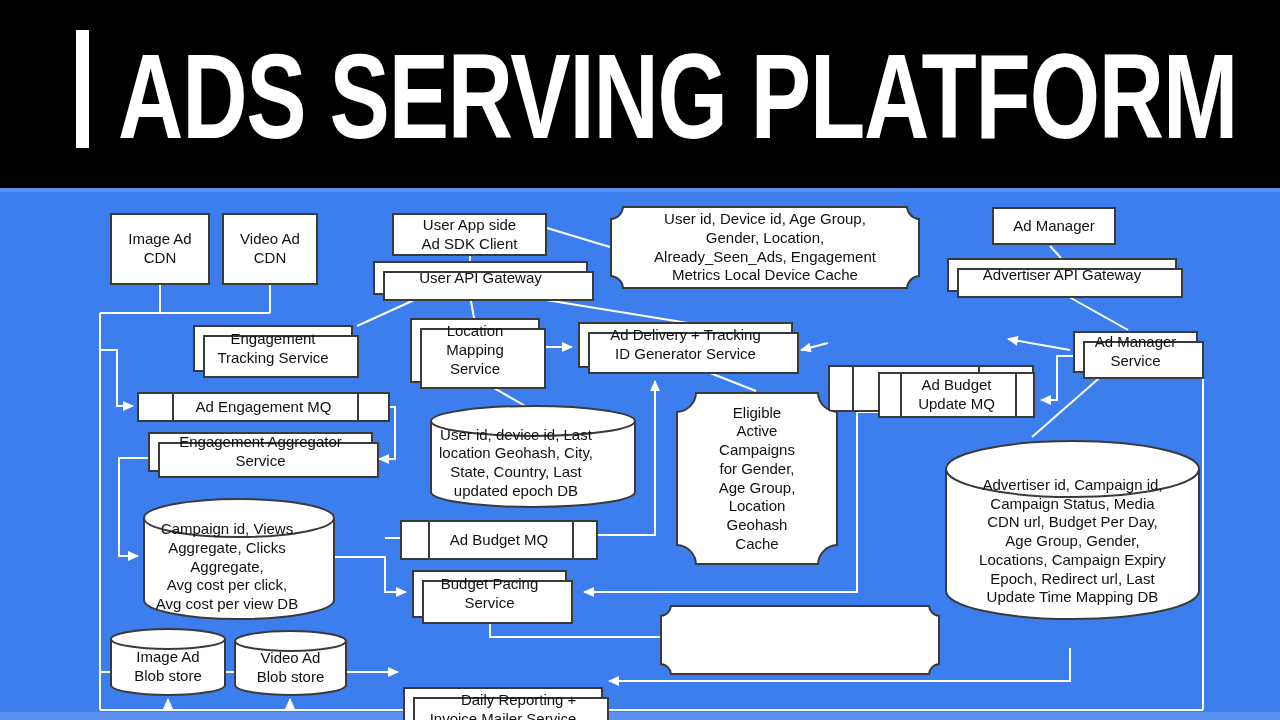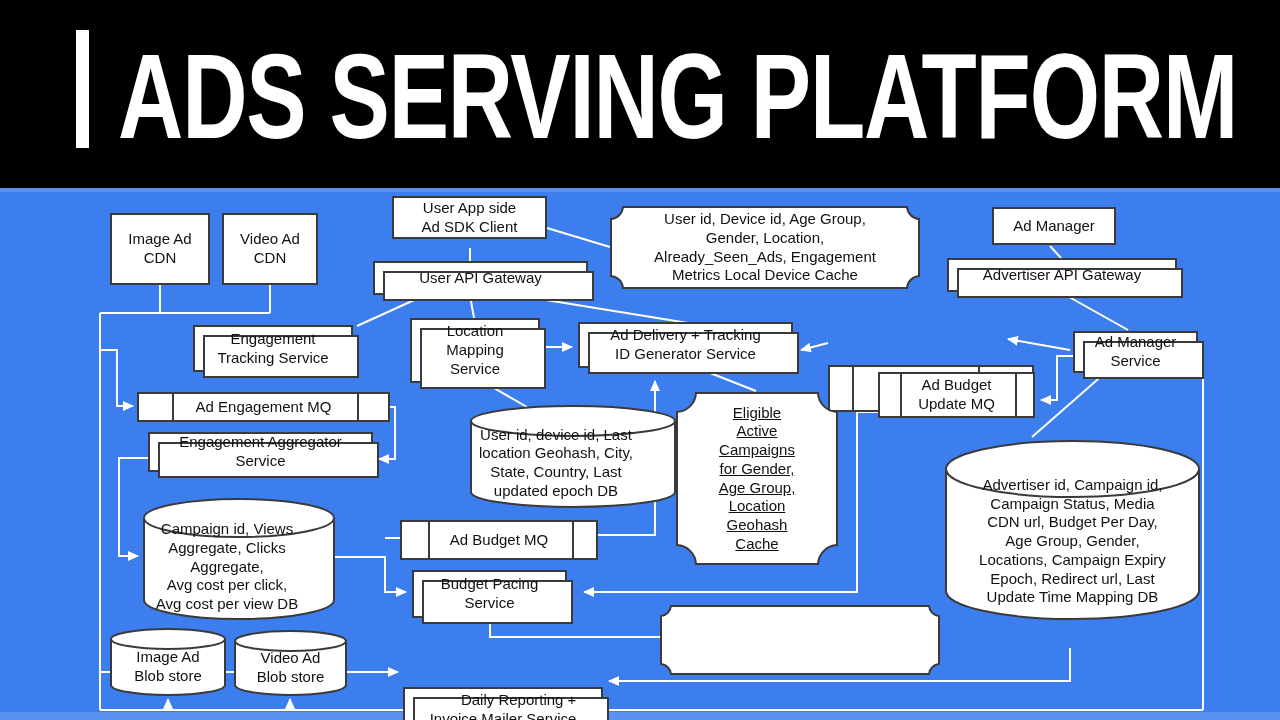--- a/index.html
+++ b/index.html
@@ -80,21 +80,21 @@
 
   <div id="nodes">
       <div class="node rect" style="left: 110px; top: 213px; width: 100px; height: 72px;">
         <div class="label">Image Ad
 CDN</div>
       </div>
       <div class="node rect" style="left: 222px; top: 213px; width: 96px; height: 72px;">
         <div class="label">Video Ad
 CDN</div>
       </div>
-      <div class="node rect" style="left: 392px; top: 196px; width: 155px; height: 43px;">
+      <div class="node rect" style="left: 392px; top: 213px; width: 155px; height: 43px;">
         <div class="label">User App side
 Ad SDK Client</div>
       </div>
       <div class="node rect" style="left: 373px; top: 261px; width: 215px; height: 34px;">
         <div class="shadow"></div>
         <div class="label">User API Gateway</div>
       </div>
       <div class="node card" style="left: 610px; top: 206px; width: 310px; height: 83px;">
         <svg width="310" height="83" viewBox="0 0 310 83">
           <path d="M13,1 L297,1 A13,13 0 0 0 309,13 L309,70 A13,13 0 0 0 297,82 L13,82 A13,13 0 0 0 1,70 L1,13 A13,13 0 0 0 13,1 Z" fill="#fff" stroke="#3a3a3a" stroke-width="2"></path>
@@ -147,31 +147,31 @@
       <div class="node queue" style="left: 137px; top: 392px; width: 253px; height: 30px;">
         <div class="qline" style="left: 33px;"></div>
         <div class="qline" style="left: 218px;"></div>
         <div class="label">Ad Engagement MQ</div>
       </div>
       <div class="node rect" style="left: 148px; top: 432px; width: 225px; height: 40px;">
         <div class="shadow"></div>
         <div class="label">Engagement Aggregator
 Service</div>
       </div>
-      <div class="node cylinder" style="left: 430px; top: 405px; width: 172px; height: 103px; margin-left: 40px;">
+      <div class="node cylinder" style="left: 430px; top: 405px; width: 172px; height: 103px;">
         <svg width="206" height="103" viewBox="0 0 206 103">
           <path d="M1,16 L1,87 A102,15 0 0 0 205,87 L205,16" fill="#fff" stroke="#3a3a3a" stroke-width="2"></path>
           <ellipse cx="103" cy="16" rx="102" ry="15" fill="#fff" stroke="#3a3a3a" stroke-width="2"></ellipse>
         </svg>
         <div class="label" style="padding-top: 13px;">User id, device id, Last
 location Geohash, City,
 State, Country, Last
 updated epoch DB</div>
       </div>
-      <div class="node card" style="left: 676px; top: 392px; width: 162px; height: 173px; text-decoration: underline;">
+      <div class="node card" style="left: 676px; top: 392px; width: 162px; height: 173px;">
         <svg width="162" height="173" viewBox="0 0 162 173">
           <path d="M20,1 L142,1 A20,20 0 0 0 161,20 L161,153 A20,20 0 0 0 142,172 L20,172 A20,20 0 0 0 1,153 L1,20 A20,20 0 0 0 20,1 Z" fill="#fff" stroke="#3a3a3a" stroke-width="2"></path>
         </svg>
         <div class="label">Eligible
 Active
 Campaigns
 for Gender,
 Age Group,
 Location
 Geohash

